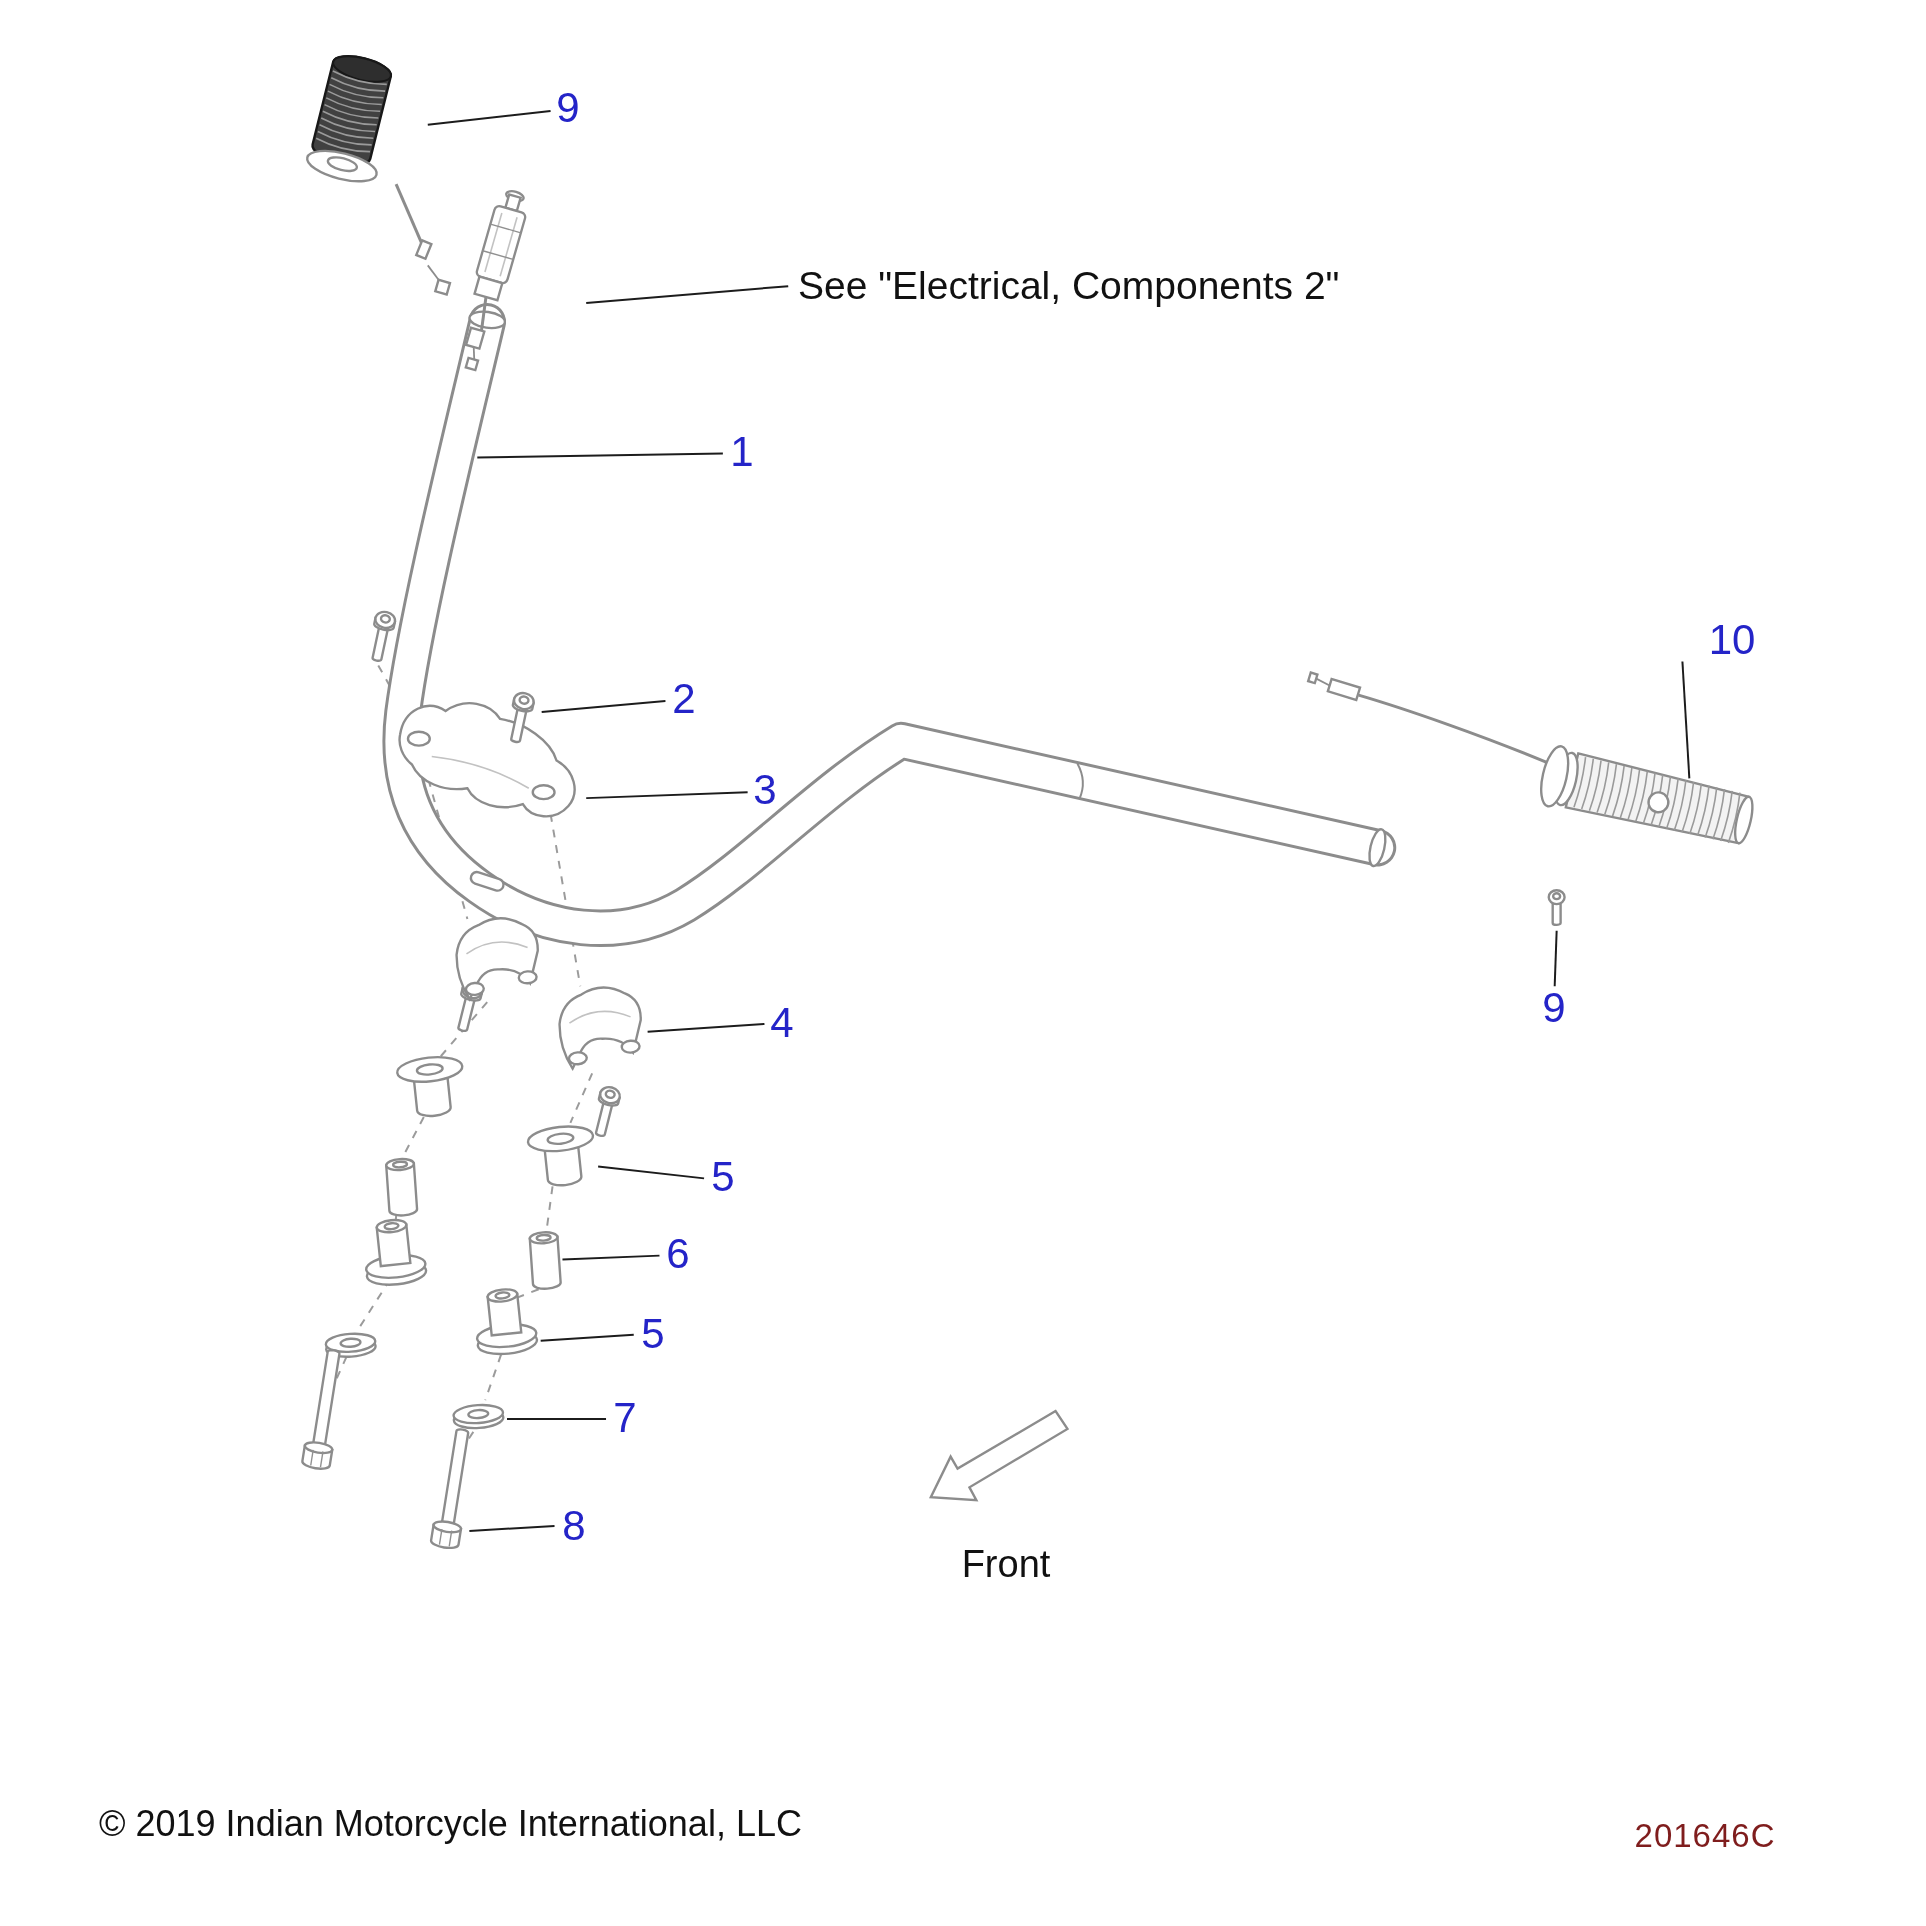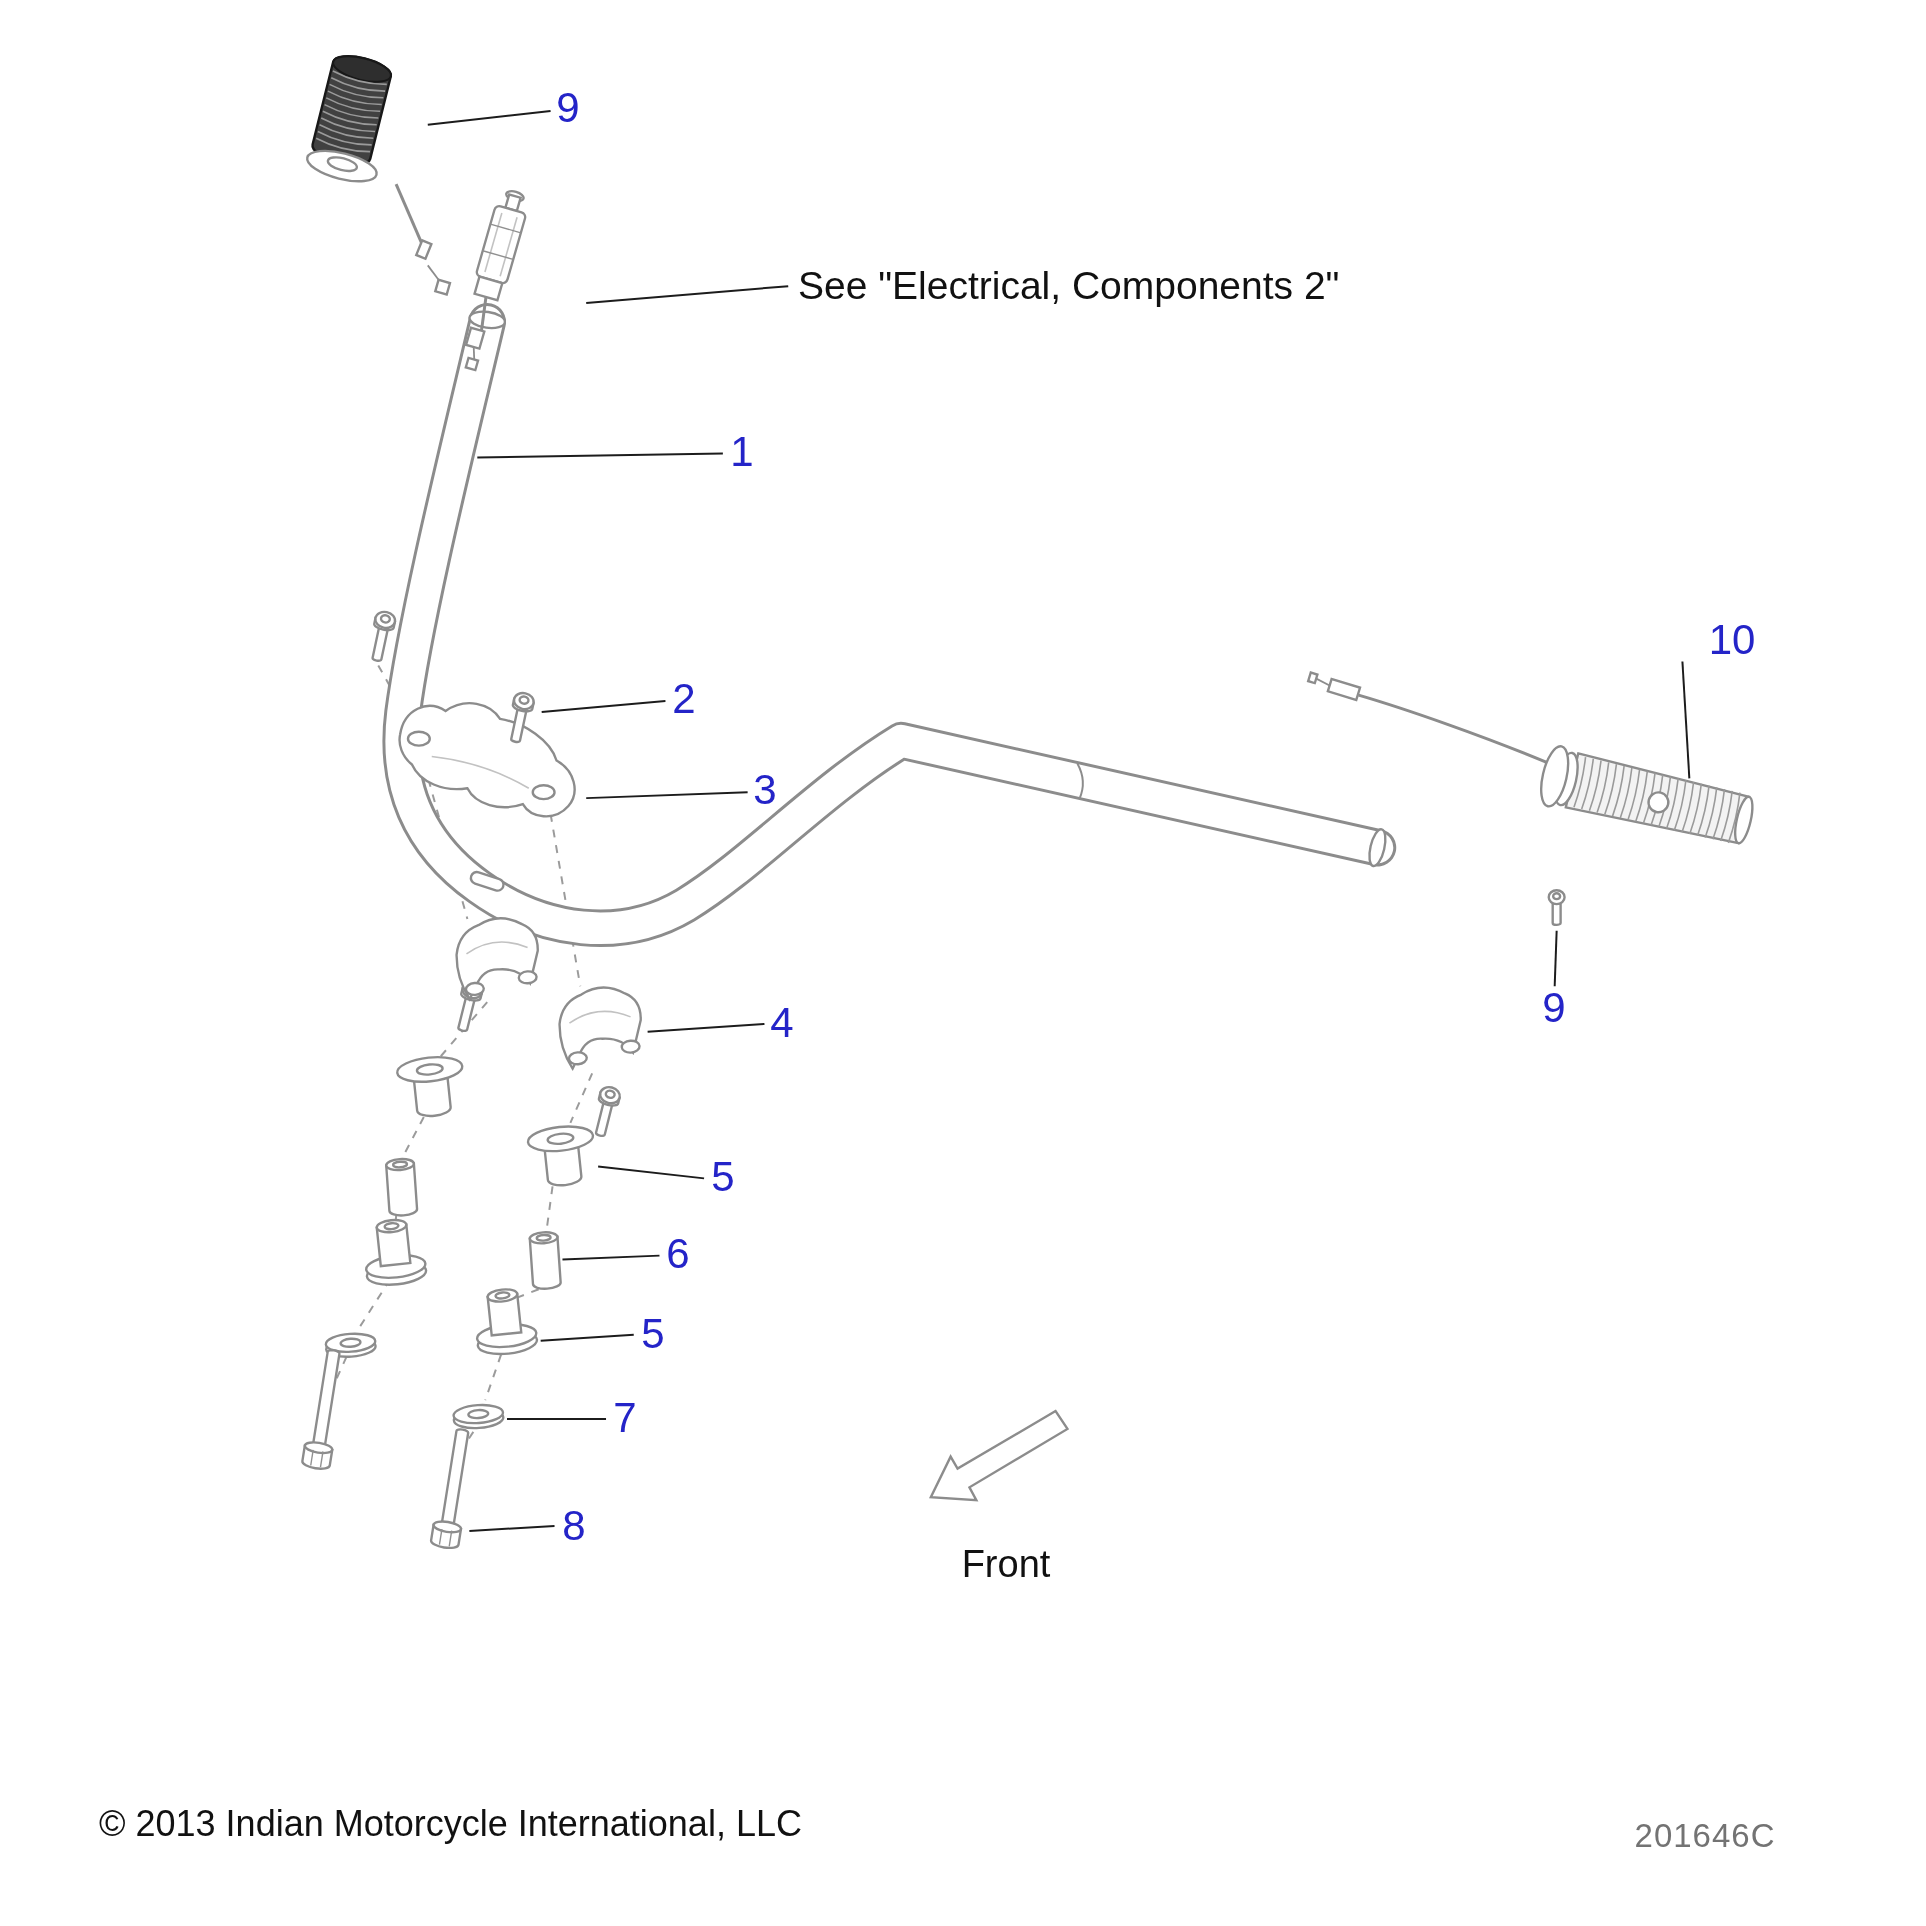--- a/index.html
+++ b/index.html
@@ -38,21 +38,21 @@
   }
   .front-label {
     position:absolute; transform:translate(-50%,-50%);
     color:var(--text,#111); font-size:38px; line-height:1;
   }
   .copyright {
     position:absolute; color:var(--text,#111); font-size:36px; line-height:1; white-space:nowrap;
   }
   .diagram-code {
     position:absolute; transform:translate(-50%,-50%);
-    color:#737373; font-size:33px; line-height:1; letter-spacing:1px;
+    color:#7f1d1d; font-size:33px; line-height:1; letter-spacing:1px;
   }
 </style>
 </head>
 <body>
 
 <div class="stage">
 
   <svg width="1927" height="1927" viewBox="0 0 1946 1946">
     <defs>
       <g id="p-bushing-top">
@@ -233,17 +233,17 @@
   <div class="label" style="left:653px; top:1334px">5</div>
   <div class="label" style="left:625px; top:1418px">7</div>
   <div class="label" style="left:574px; top:1526px">8</div>
   <div class="label" style="left:568px; top:108px">9</div>
   <div class="label" style="left:1732px; top:640px">10</div>
   <div class="label" style="left:1554px; top:1008px">9</div>
 
   <div class="note" style="left:798px; top:285px">See "Electrical, Components 2"</div>
   <div class="front-label" style="left:1006px; top:1564px">Front</div>
 
-  <div class="copyright" style="left:99px; top:1806px">© 2013 Indian Motorcycle International, LLC</div>
+  <div class="copyright" style="left:99px; top:1806px">© 2019 Indian Motorcycle International, LLC</div>
   <div class="diagram-code" style="left:1705px; top:1835px">201646C</div>
 
 </div>
 
 
 </body></html>

